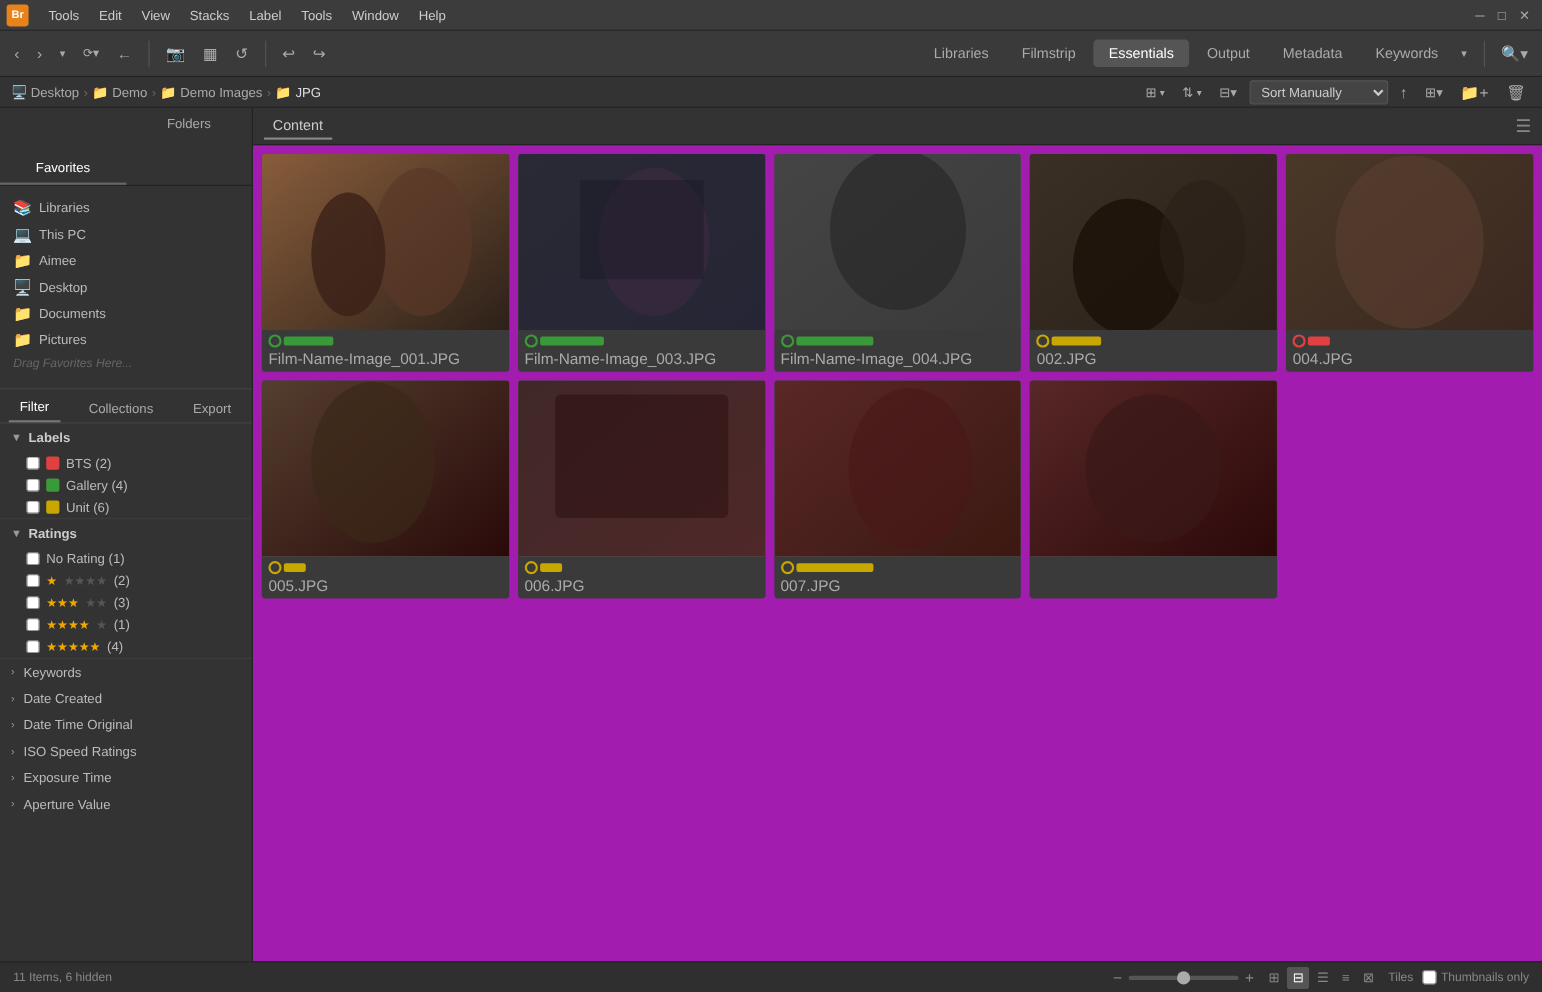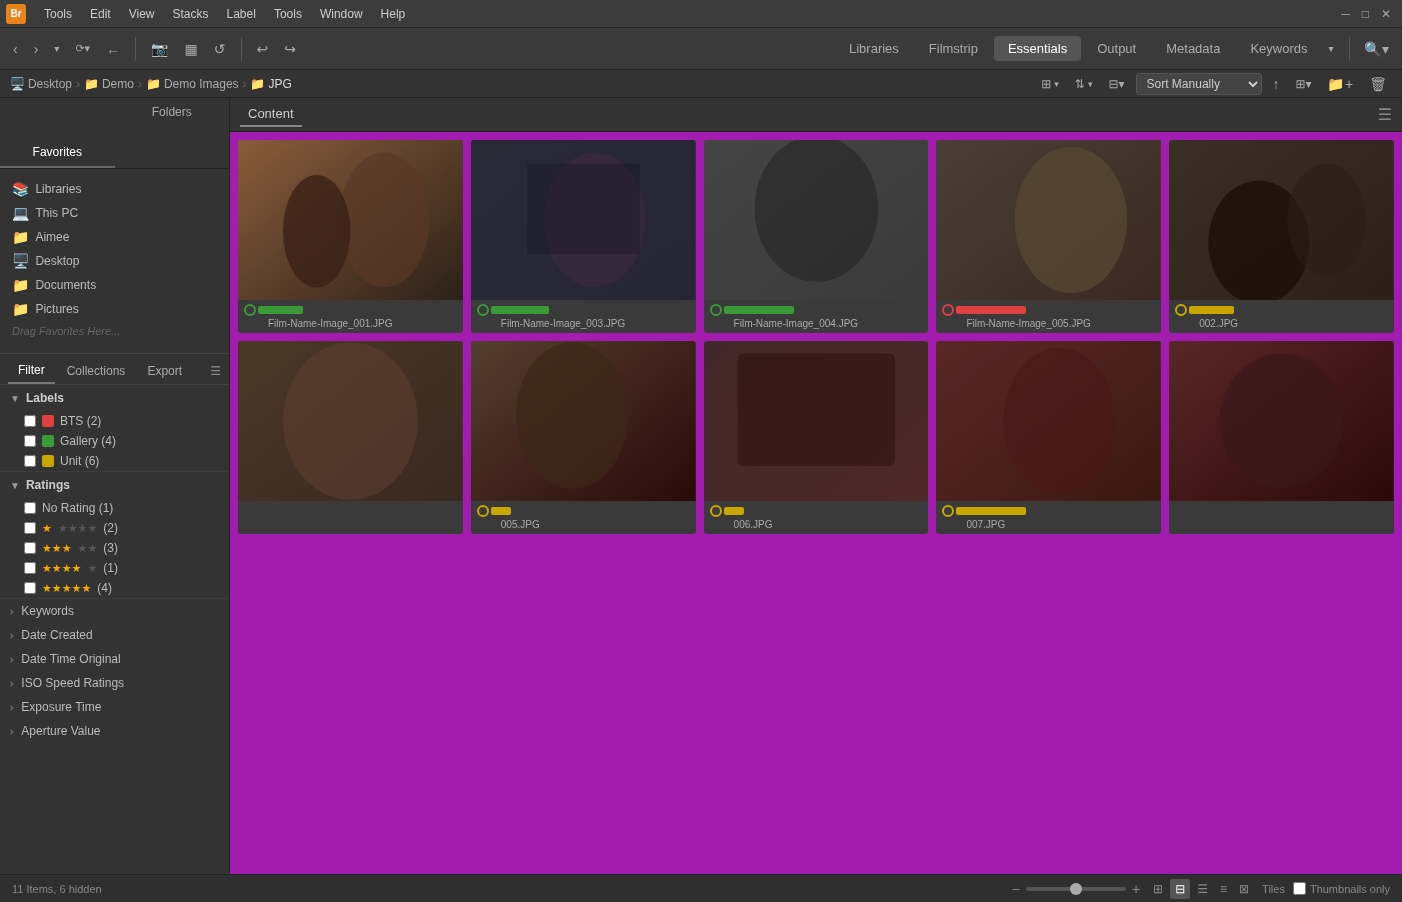--- a/index.html
+++ b/index.html
@@ -40,21 +40,21 @@
 
     .favorites-list { padding: 8px 0; flex: 0 0 auto; }
     .fav-item { display: flex; align-items: center; padding: 4px 12px; cursor: pointer; color: #bbb; gap: 6px; font-size: 12px; }
     .fav-item .fi-icon { font-size: 14px; }
     .drag-hint { color: #666; font-size: 11px; padding: 4px 12px; font-style: italic; }
 
     .panel-divider { height: 1px; background: #444; margin: 4px 0; }
 
     
     .filter-panel { flex: 1; overflow-y: auto; overflow-x: hidden; }
-    .filter-tabs { display: flex; align-items: center; border-bottom: 1px solid #444; padding: 0 8px; gap: 2px; }
+    .filter-tabs { display: flex; align-items: center; border-bottom: 1px solid #444; padding: 0 8px; gap: 16px; }
     .filter-tab { padding: 5px 10px; cursor: pointer; color: #aaa; font-size: 12px; }
     .filter-tab.active { color: #fff; border-bottom: 2px solid #777; }
     .filter-tab-menu { margin-left: auto; color: #888; cursor: pointer; }
 
     .filter-section { border-bottom: 1px solid #3d3d3d; }
     .filter-section-header { display: flex; align-items: center; padding: 6px 10px; cursor: pointer; color: #ccc; font-size: 12px; font-weight: bold; }
     .filter-section-header .arrow { color: #999; margin-right: 6px; font-size: 10px; }
     .filter-item { display: flex; align-items: center; padding: 3px 10px 3px 24px; gap: 6px; color: #bbb; font-size: 12px; }
     .filter-item input[type=checkbox] { width: 12px; height: 12px; }
     .label-dot { width: 12px; height: 12px; border-radius: 2px; display: inline-block; }
@@ -69,21 +69,21 @@
 
     
     .content-panel { flex: 1; background: #a21caf; display: flex; flex-direction: column; overflow: hidden; }
     .content-grid { flex: 1; overflow-y: auto; overflow-x: hidden; padding: 8px; display: grid; grid-template-columns: repeat(5, 1fr); gap: 8px; align-content: start; }
 
     .thumb-card { background: #3a3a3a; border-radius: 3px; overflow: hidden; cursor: pointer; position: relative; }
     .thumb-img { width: 100%; height: 160px; background: #555; object-fit: cover; display: block; position: relative; overflow: hidden; }
     .thumb-info { padding: 4px 6px; }
     .thumb-rating { display: flex; align-items: center; gap: 2px; margin-bottom: 2px; }
     .rating-bar { height: 8px; border-radius: 2px; }
-    .thumb-name { font-size: 10px; color: #aaa; white-space: nowrap; overflow: hidden; text-overflow: ellipsis; margin-left: 24px; }
+    .thumb-name { font-size: 14px; color: #aaa; white-space: nowrap; overflow: hidden; text-overflow: ellipsis; }
 
     
     .status-bar { background: #2f2f2f; border-top: 1px solid #222; height: 28px; display: flex; align-items: center; padding: 0 12px; gap: 8px; font-size: 11px; color: #888; }
     .status-bar .spacer { flex: 1; }
     .zoom-control { display: flex; align-items: center; gap: 6px; }
     .zoom-btn { background: transparent; border: none; color: #888; cursor: pointer; font-size: 14px; }
     .zoom-slider { -webkit-appearance: none; width: 100px; height: 4px; background: #555; border-radius: 2px; outline: none; }
     .zoom-slider::-webkit-slider-thumb { -webkit-appearance: none; width: 12px; height: 12px; background: #aaa; border-radius: 50%; cursor: pointer; }
 
     .view-btns { display: flex; gap: 2px; }
@@ -400,41 +400,20 @@
         </div>
         <div class="thumb-info">
           <div class="thumb-rating">
             <span style="width:12px;height:12px;border-radius:50%;border:2px solid #3a9a3a;display:inline-block;"></span>
             <div class="rating-bar rating-green" style="width:70px;"></div>
           </div>
           <div class="thumb-name">Film-Name-Image_004.JPG</div>
         </div>
       </div>
 
-      <div class="thumb-card">
-        <div class="thumb-img">
-          <svg width="100%" height="100%" viewBox="0 0 200 160" preserveAspectRatio="xMidYMid slice">
-            <defs>
-                <linearGradient id="g5" x1="0" y1="0" x2="1" y2="1">
-                  <stop offset="0%" stop-color="#4a4035"></stop>
-                  <stop offset="100%" stop-color="#3a2820"></stop>
-                </linearGradient>
-              </defs>
-            <rect width="200" height="160" fill="url(#g5)"></rect>
-            <ellipse cx="120" cy="80" rx="50" ry="65" fill="#5a4a35" opacity="0.7"></ellipse>
-          </svg>
-        </div>
-        <div class="thumb-info">
-          <div class="thumb-rating">
-            <span style="width:12px;height:12px;border-radius:50%;border:2px solid #e04040;display:inline-block;"></span>
-            <div class="rating-bar rating-red" style="width:70px;"></div>
-          </div>
-          <div class="thumb-name">Film-Name-Image_005.JPG</div>
-        </div>
-      </div>
 
       <div class="thumb-card">
         <div class="thumb-img">
           <svg width="100%" height="100%" viewBox="0 0 200 160" preserveAspectRatio="xMidYMid slice">
             <defs>
                 <linearGradient id="g6" x1="0" y1="0" x2="1" y2="1">
                   <stop offset="0%" stop-color="#3a3025"></stop>
                   <stop offset="100%" stop-color="#2a2018"></stop>
                 </linearGradient>
               </defs>
@@ -457,20 +436,27 @@
           <svg width="100%" height="100%" viewBox="0 0 200 160" preserveAspectRatio="xMidYMid slice">
             <defs>
                 <linearGradient id="g7" x1="0" y1="0" x2="1" y2="1">
                   <stop offset="0%" stop-color="#4a3828"></stop>
                   <stop offset="100%" stop-color="#3a2820"></stop>
                 </linearGradient>
               </defs>
             <rect width="200" height="160" fill="url(#g7)"></rect>
             <ellipse cx="100" cy="80" rx="60" ry="70" fill="#5a4030" opacity="0.6"></ellipse>
           </svg>
+        </div>
+        <div class="thumb-info">
+          <div class="thumb-rating">
+            <span style="width:12px;height:12px;border-radius:50%;border:2px solid #e04040;display:inline-block;"></span>
+            <div class="rating-bar rating-red" style="width:20px;"></div>
+          </div>
+          <div class="thumb-name">004.JPG</div>
         </div>
       </div>
 
       <div class="thumb-card">
         <div class="thumb-img">
           <svg width="100%" height="100%" viewBox="0 0 200 160" preserveAspectRatio="xMidYMid slice">
             <defs>
                 <linearGradient id="g8" x1="0" y1="0" x2="1" y2="1">
                   <stop offset="0%" stop-color="#554030"></stop>
                   <stop offset="100%" stop-color="#280808"></stop>

